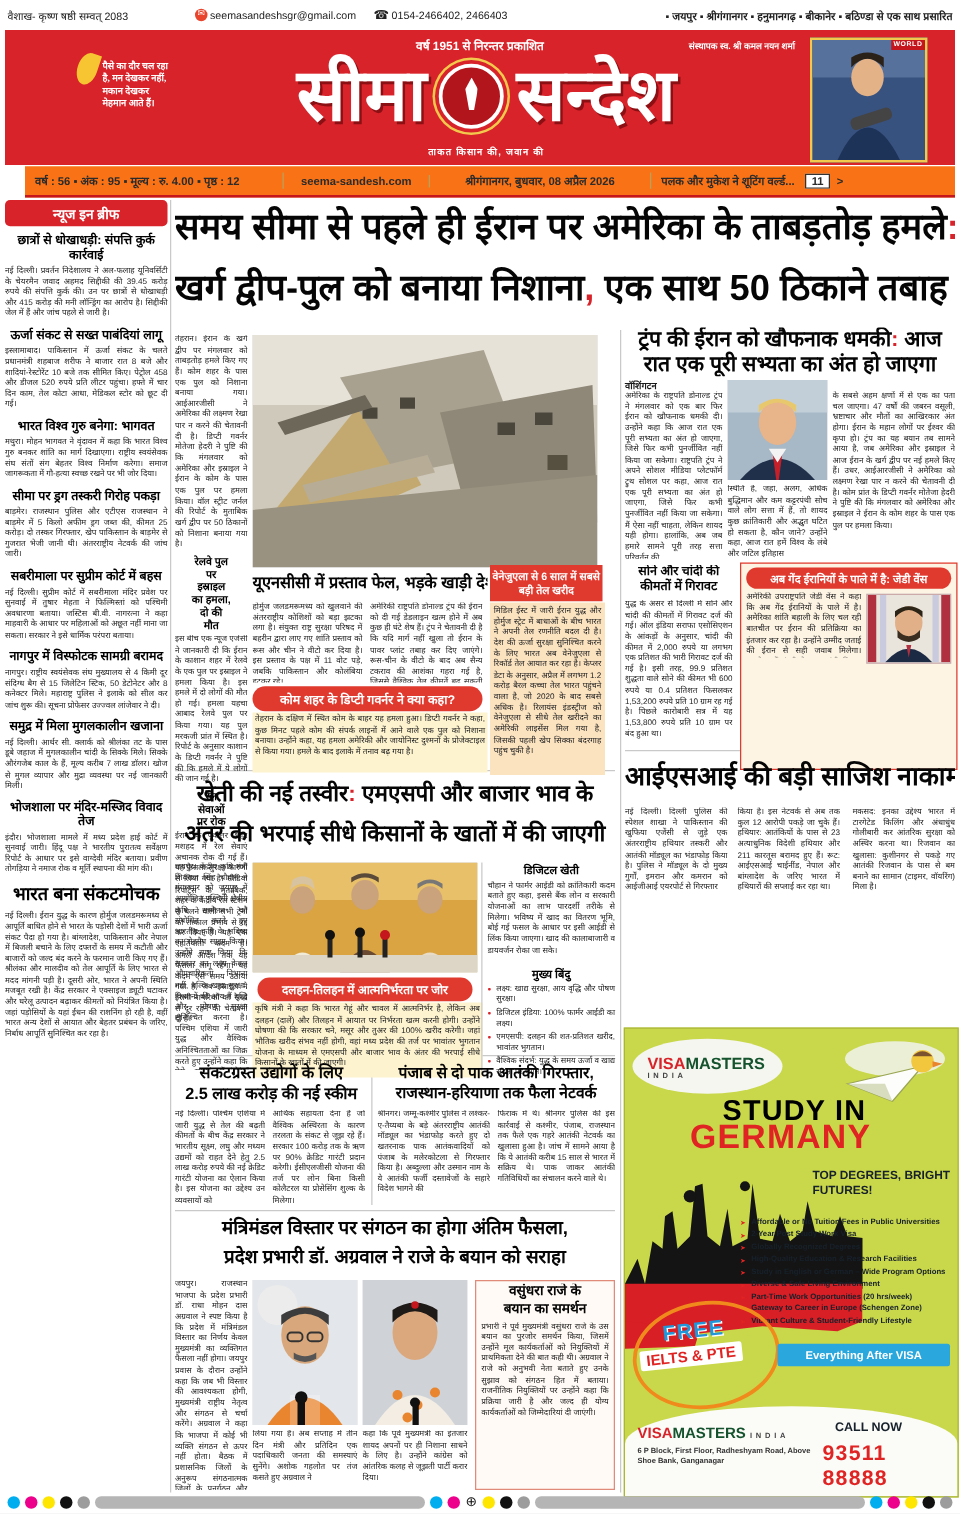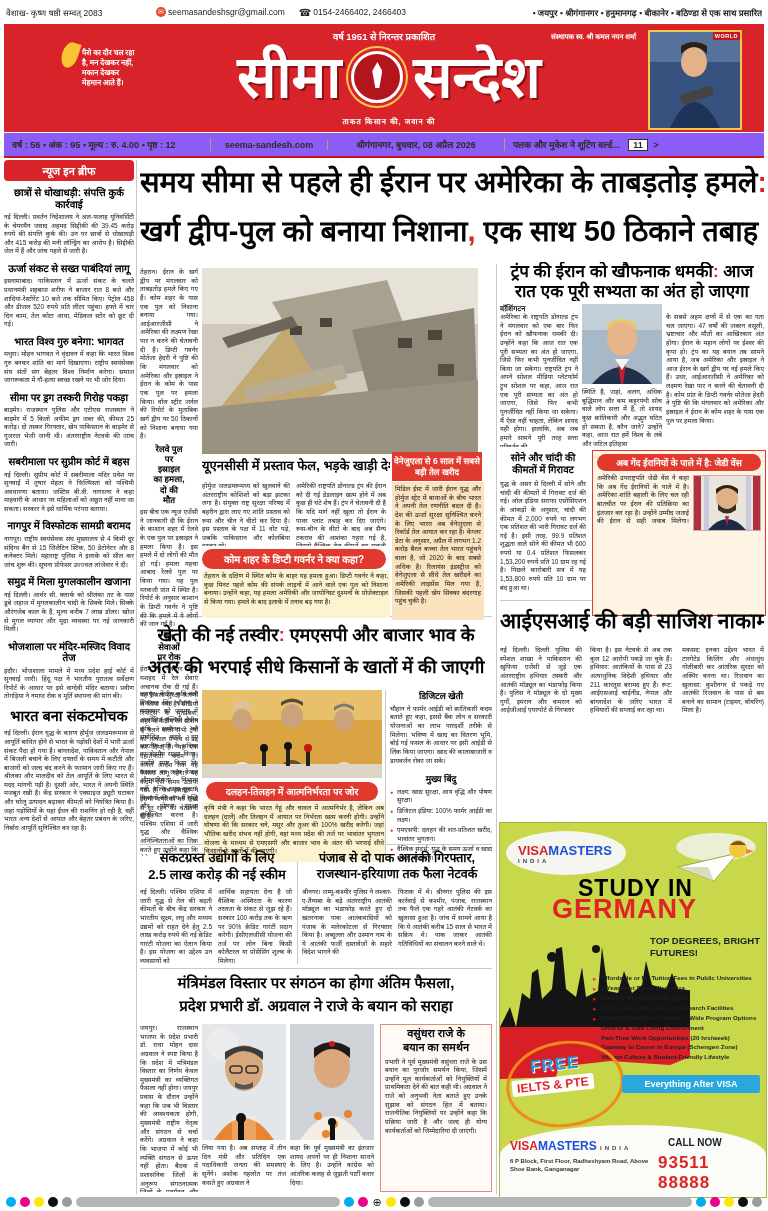--- a/index.html
+++ b/index.html
@@ -27,21 +27,21 @@
           position:relative;box-shadow:0 0 0 3px #d8232a,0 0 0 5px #f2c94c;}
   .emblem .nib{position:absolute;left:50%;top:8px;width:10px;height:26px;transform:translateX(-50%);
           background:#fff;clip-path:polygon(50% 0,100% 35%,70% 100%,30% 100%,0 35%);}
   .mast-tagline{position:absolute;top:92px;left:150px;width:470px;text-align:center;color:#fff;
           font-size:7.5px;font-weight:bold;letter-spacing:1px;}
   .founder{position:absolute;top:8px;right:128px;color:#fff;font-size:7px;font-weight:bold;}
   .mast-photo{position:absolute;top:6px;right:22px;width:90px;height:96px;border:2px solid #f2c94c;background:#27406e;}
   .photo-tag{position:absolute;top:0;right:0;background:#c4161c;color:#fff;font-size:5.5px;font-weight:bold;
           padding:1px 2px;letter-spacing:.5px;}
   
-  .infobar{position:absolute;top:133px;left:4px;right:4px;height:23px;background:#8b5cf6;
+  .infobar{position:absolute;top:133px;left:20px;right:4px;height:23px;background:#f97316;
           border-bottom:2px solid #c4161c;display:flex;align-items:center;font-size:9px;font-weight:bold;color:#2b2b2b;}
   .infobar .cell{padding:0 8px;border-right:1px solid #b9a15a;white-space:nowrap;overflow:hidden;}
   .infobar .cell:last-child{border-right:none;}
   .pageno{display:inline-block;background:#fff;border:1px solid #333;padding:0 4px;font-weight:bold;margin-left:6px;}
   .arrow{font-weight:bold;margin-left:3px;}
   
   .sidebar{position:absolute;top:160px;left:4px;width:130px;}
   .sb-header{background:#d8232a;color:#fff;font-weight:bold;font-size:11px;text-align:center;
              border-radius:4px;padding:3px 17px;margin-bottom:6px;}
   .brief{margin-bottom:7px;}
@@ -64,21 +64,21 @@
   .vancebox{position:absolute;left:592px;top:450px;width:172px;height:164px;background:#fdf4e4;
             border:1px solid #e03a2f;}
   .bullets{margin:2px 0 0 0;padding:0;list-style:none;}
   .bullets li{font-size:6.4px;line-height:1.35;margin-bottom:2px;padding-left:7px;position:relative;text-align:justify;}
   .bullets li::before{content:"●";color:#d8232a;font-size:5px;position:absolute;left:0;top:1px;}
   
   .ad{position:absolute;left:499px;top:822px;width:266px;height:374px;background:#c9d74a;overflow:hidden;
       border:1px solid #aab63a;}
   .ad-cloud{position:absolute;background:#f4f6ef;border-radius:50%;}
   .ad-logo{font-weight:800;font-size:13px;letter-spacing:0;}
-  .ad-logo .v{color:#d8232a;} .ad-logo .m{color:#1d4ed8;}
+  .ad-logo .v{color:#d8232a;} .ad-logo .m{color:#14532d;}
   .ad-logo .india{font-size:6px;color:#444;letter-spacing:3px;font-weight:bold;}
   .ad-study{font-weight:800;color:#000000;font-size:23px;letter-spacing:1px;}
   .ad-germany{font-weight:800;color:#e02423;font-size:27px;letter-spacing:1px;line-height:.95;}
   .ad-tag{font-weight:800;color:#17212b;font-size:9.5px;line-height:1.25;}
   .ad-bullets{margin:0;padding:0;list-style:none;}
   .ad-bullets li{font-size:6.2px;font-weight:bold;color:#17212b;line-height:1.6;padding-left:9px;position:relative;}
   .ad-bullets li::before{content:"➤";color:#e02423;font-size:5.5px;position:absolute;left:0;top:2px;}
   .free-circle{position:absolute;left:6px;top:218px;width:112px;height:80px;border:3px solid #f08a1d;
                border-radius:50%;transform:rotate(-8deg);}
   .free-word{position:absolute;left:30px;top:232px;color:#2196d8;font-weight:800;font-size:17px;

